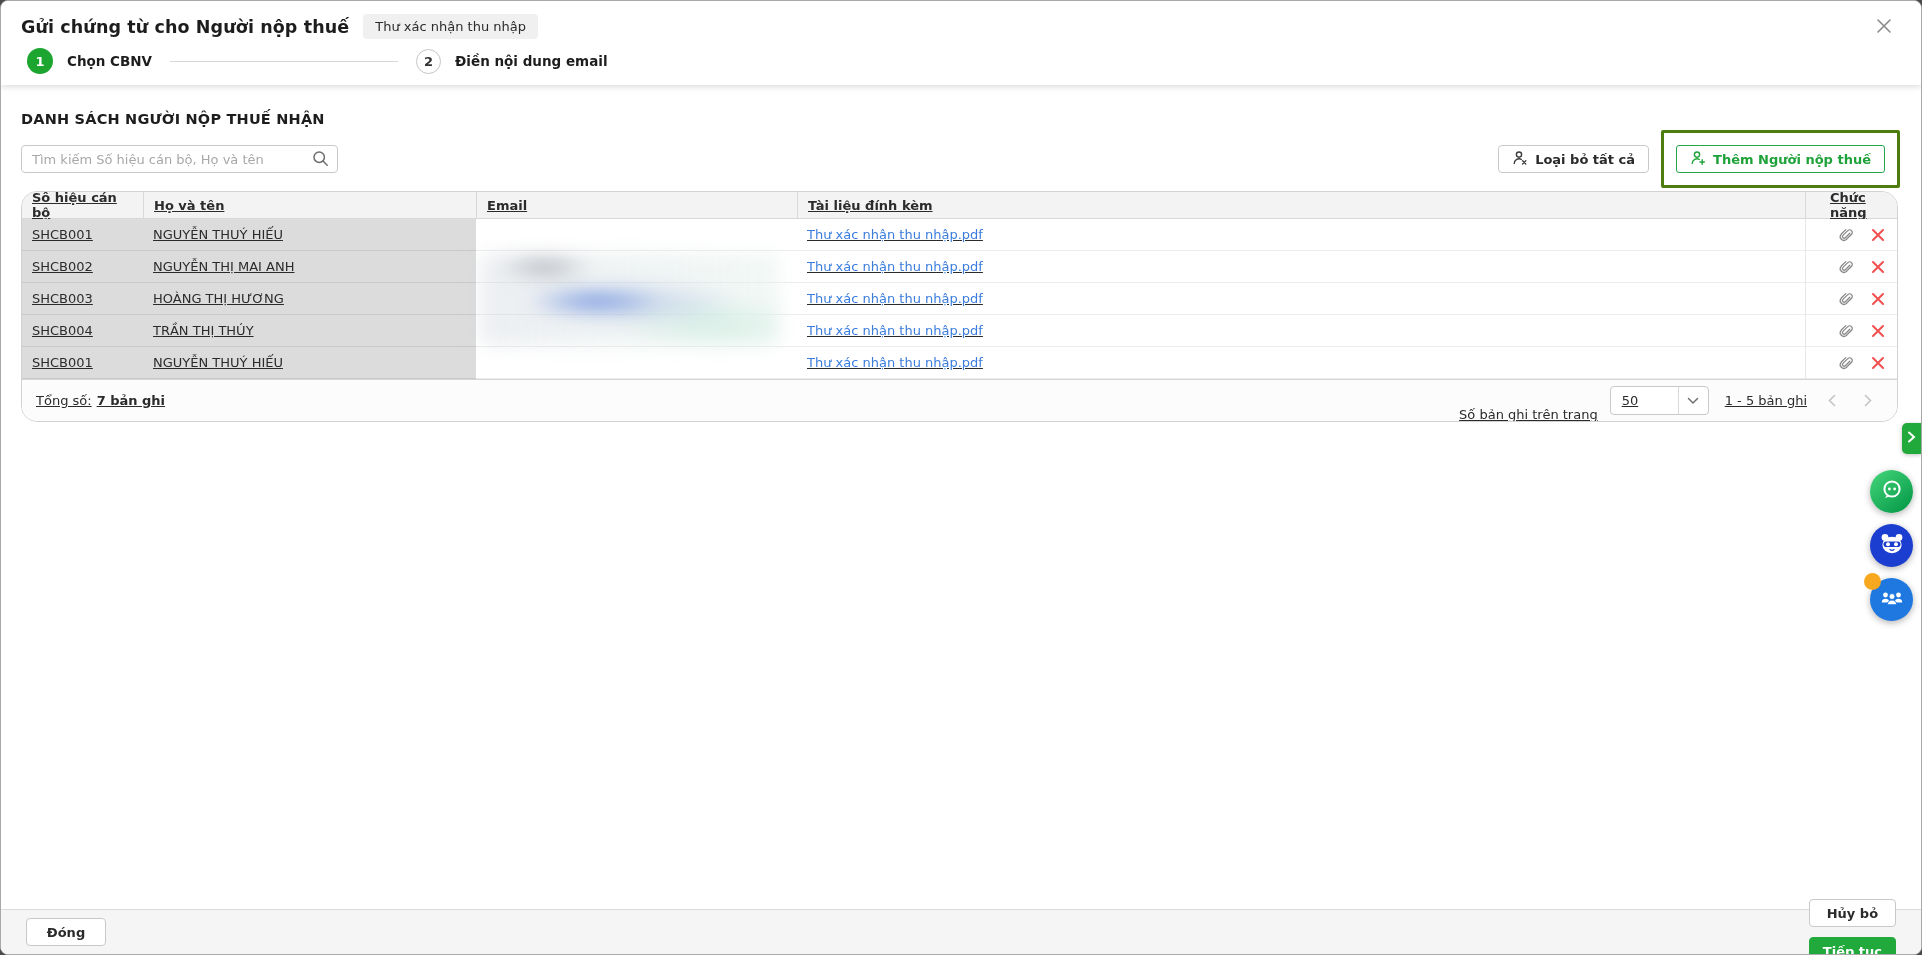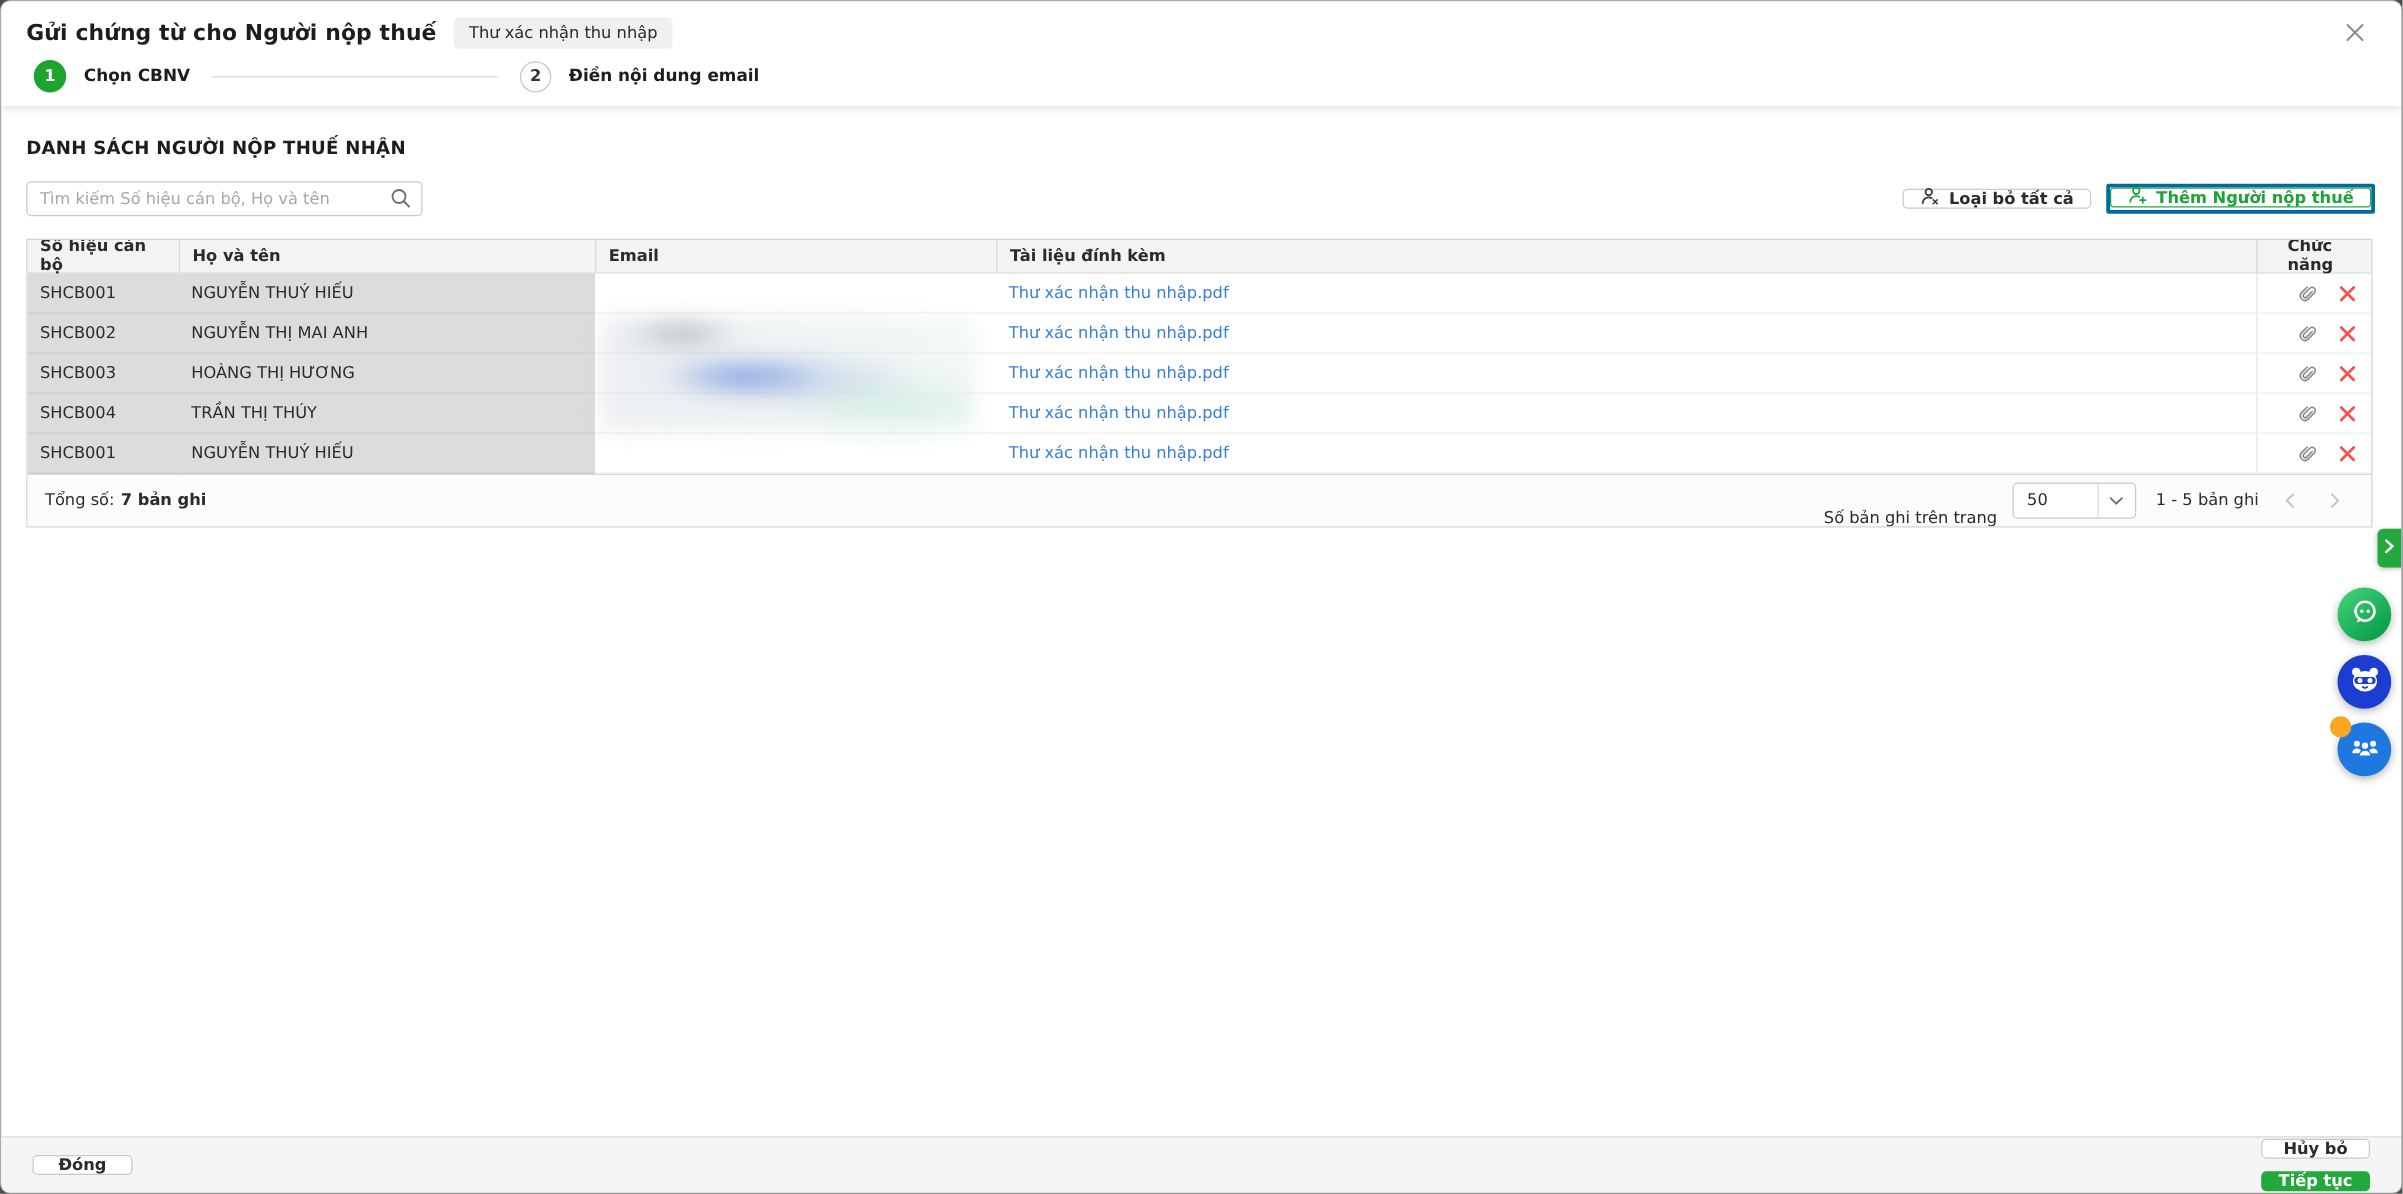--- a/index.html
+++ b/index.html
@@ -59,35 +59,35 @@
   .search-input {
     width: 100%; height: 100%;
     border: 1px solid #c9c9c9; border-radius: 4px;
     padding: 0 32px 0 10px; font-size: 13px; color: #333; outline: none;
     font-family: inherit; background: #fff;
   }
   .search-input::placeholder { color: #a8a8a8; }
   .search-icon { position: absolute; right: 9px; top: 5px; }
   .controls .spacer { flex: 1; }
   .btn {
-    height: 16px; display: inline-flex; align-items: center; justify-content: center;
+    height: 28px; display: inline-flex; align-items: center; justify-content: center;
     gap: 7px; border-radius: 4px; font-size: 13px; font-weight: 600;
     background: #fff; border: 1px solid #c9c9c9; color: #2b2b2b;
     padding: 0 13px; cursor: pointer; font-family: inherit; white-space: nowrap;
   }
   .btn-remove-all { margin-right: 12px; }
   .add-annotation {
-    border: 3px solid #0369a1; border-radius: 2px; padding: 0; background: transparent;
+    border: 3px solid #4d7c0f; border-radius: 2px; padding: 12px; background: transparent;
   }
   .btn-add { border: 1px solid #25a648; color: #1fa23a; border-radius: 3px; }
   
   .tbl {
     position: absolute; left: 20px; top: 190px; width: 1877px;
-    border: 1px solid #d2d2d2; border-radius: 0;
-    background: #fff; overflow: hidden;
+    border: 1px solid #d2d2d2; border-radius: 16px;
+    background: #fff; overflow: hidden; text-decoration: underline;
   }
   .thead {
     display: flex; height: 27px; background: #f3f3f3;
     border-bottom: 1px solid #d8d8d8; align-items: stretch;
     font-weight: bold; color: #2b2b2b;
   }
   .th { display: flex; align-items: center; padding: 0 10px; }
   .th + .th { border-left: 1px solid #d8d8d8; }
   .c1 { width: 121px; flex: 0 0 auto; }
   .c2 { width: 333px; flex: 0 0 auto; }

